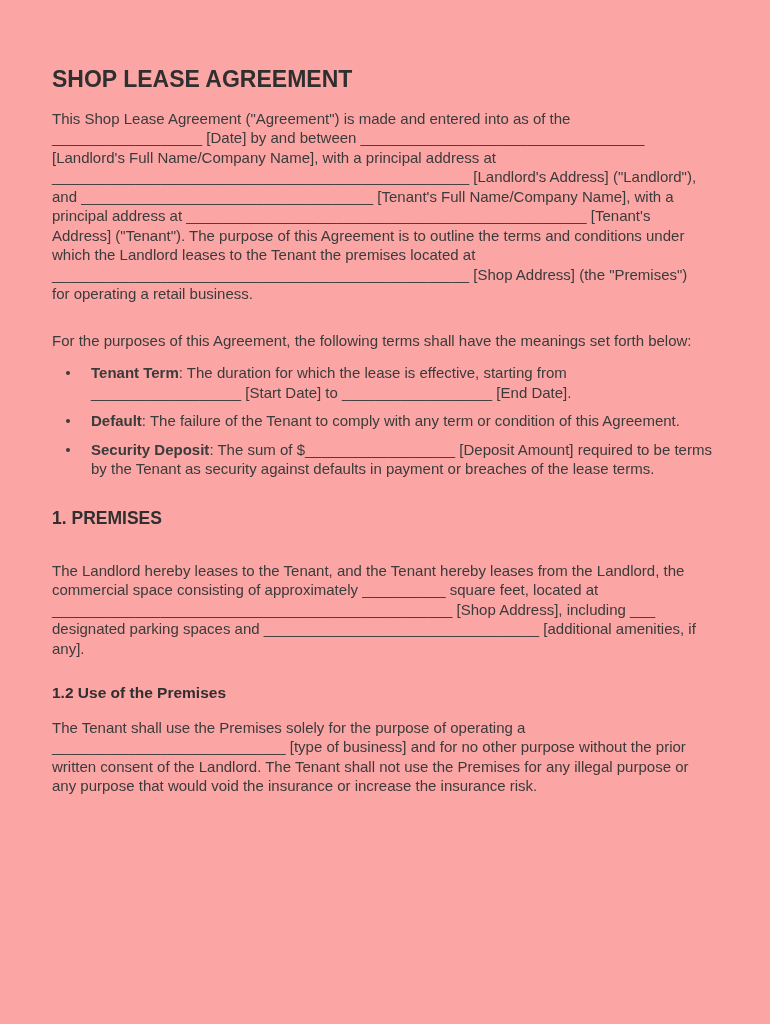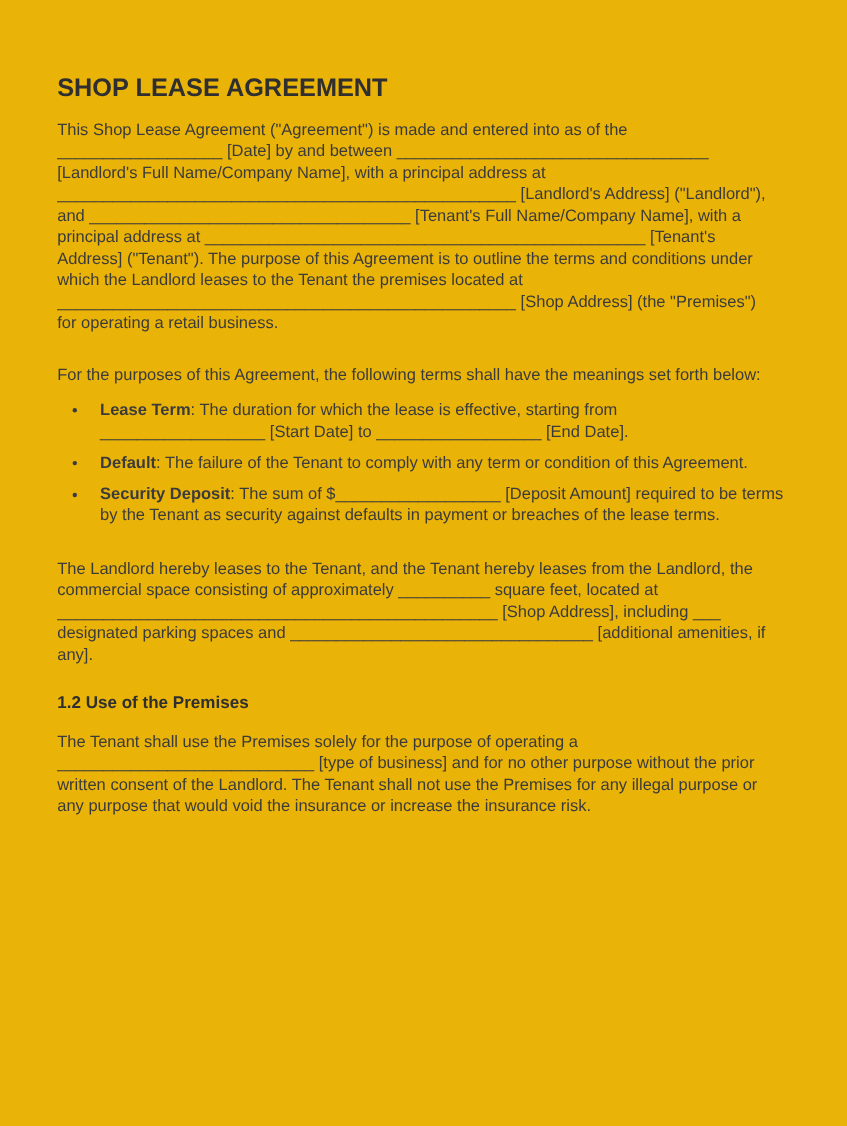--- a/index.html
+++ b/index.html
@@ -12,21 +12,21 @@
     height: 1024px;
     font-family: "Liberation Sans", "DejaVu Sans", sans-serif;
     color: #3b3b3b;
     overflow: hidden;
   }
   .page {
     box-sizing: border-box;
     width: 770px;
     min-height: 1024px;
     padding: 66px 38px 40px 52px;
-    background: #eab308;
+    background: #fca5a5;
   }
   h1.doc-title {
     font-size: 23px;
     line-height: 1.2;
     font-weight: 700;
     color: #2f2f2f;
     margin: 0 0 15px 0;
   }
   h2.section-heading {
     font-size: 17.5px;
@@ -101,27 +101,28 @@
 principal address at ________________________________________________ [Tenant's
 Address] ("Tenant"). The purpose of this Agreement is to outline the terms and conditions under
 which the Landlord leases to the Tenant the premises located at
 __________________________________________________ [Shop Address] (the "Premises")
 for operating a retail business.</p>
 
 
   <p class="body-text def-intro">For the purposes of this Agreement, the following terms shall have the meanings set forth below:</p>
 
   <ul class="def-list">
-    <li><span class="term">Lease Term</span><span>: The duration for which the lease is effective, starting from
+    <li><span class="term">Tenant Term</span><span>: The duration for which the lease is effective, starting from
 __________________ [Start Date] to __________________ [End Date].</span></li>
     <li><span class="term">Default</span><span>: The failure of the Tenant to comply with any term or condition of this Agreement.</span></li>
     <li><span class="term">Security Deposit</span><span>: The sum of $__________________ [Deposit Amount] required to be terms
 by the Tenant as security against defaults in payment or breaches of the lease terms.</span></li>
   </ul>
 
+  <h2 class="section-heading premises">1. PREMISES</h2>
 
 
   <p class="body-text">The Landlord hereby leases to the Tenant, and the Tenant hereby leases from the Landlord, the
 commercial space consisting of approximately __________ square feet, located at
 ________________________________________________ [Shop Address], including ___
 designated parking spaces and _________________________________ [additional amenities, if
 any].</p>
 
   <h3 class="sub-heading">1.2 Use of the Premises</h3>
 

